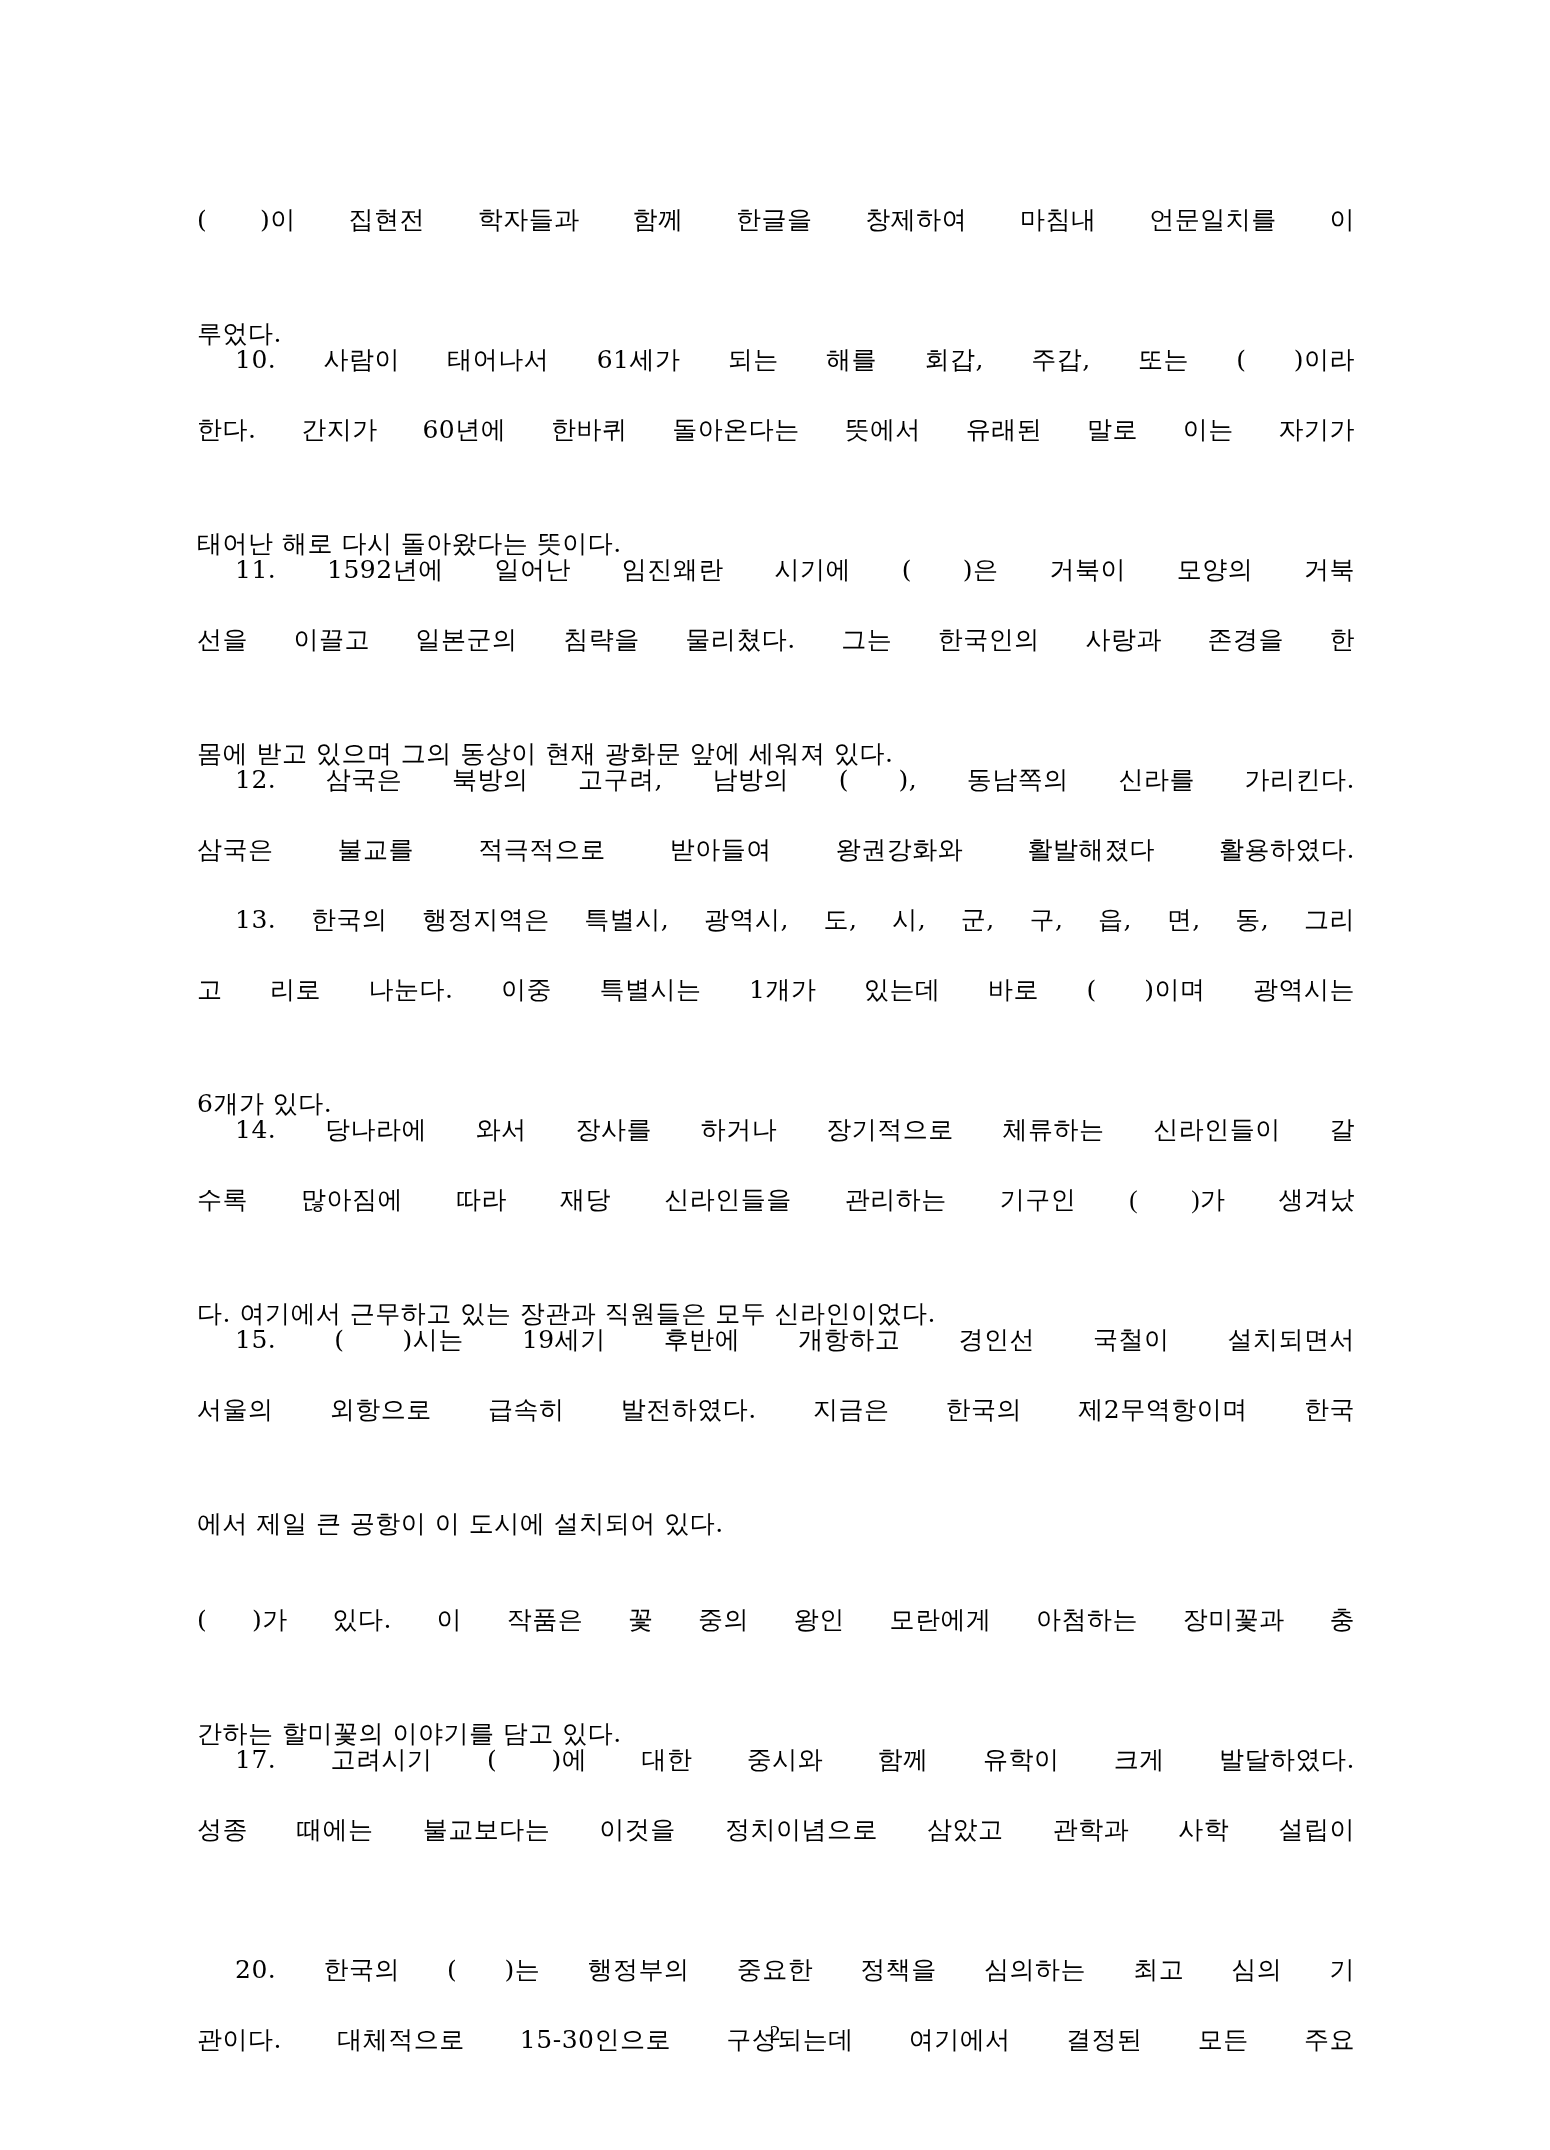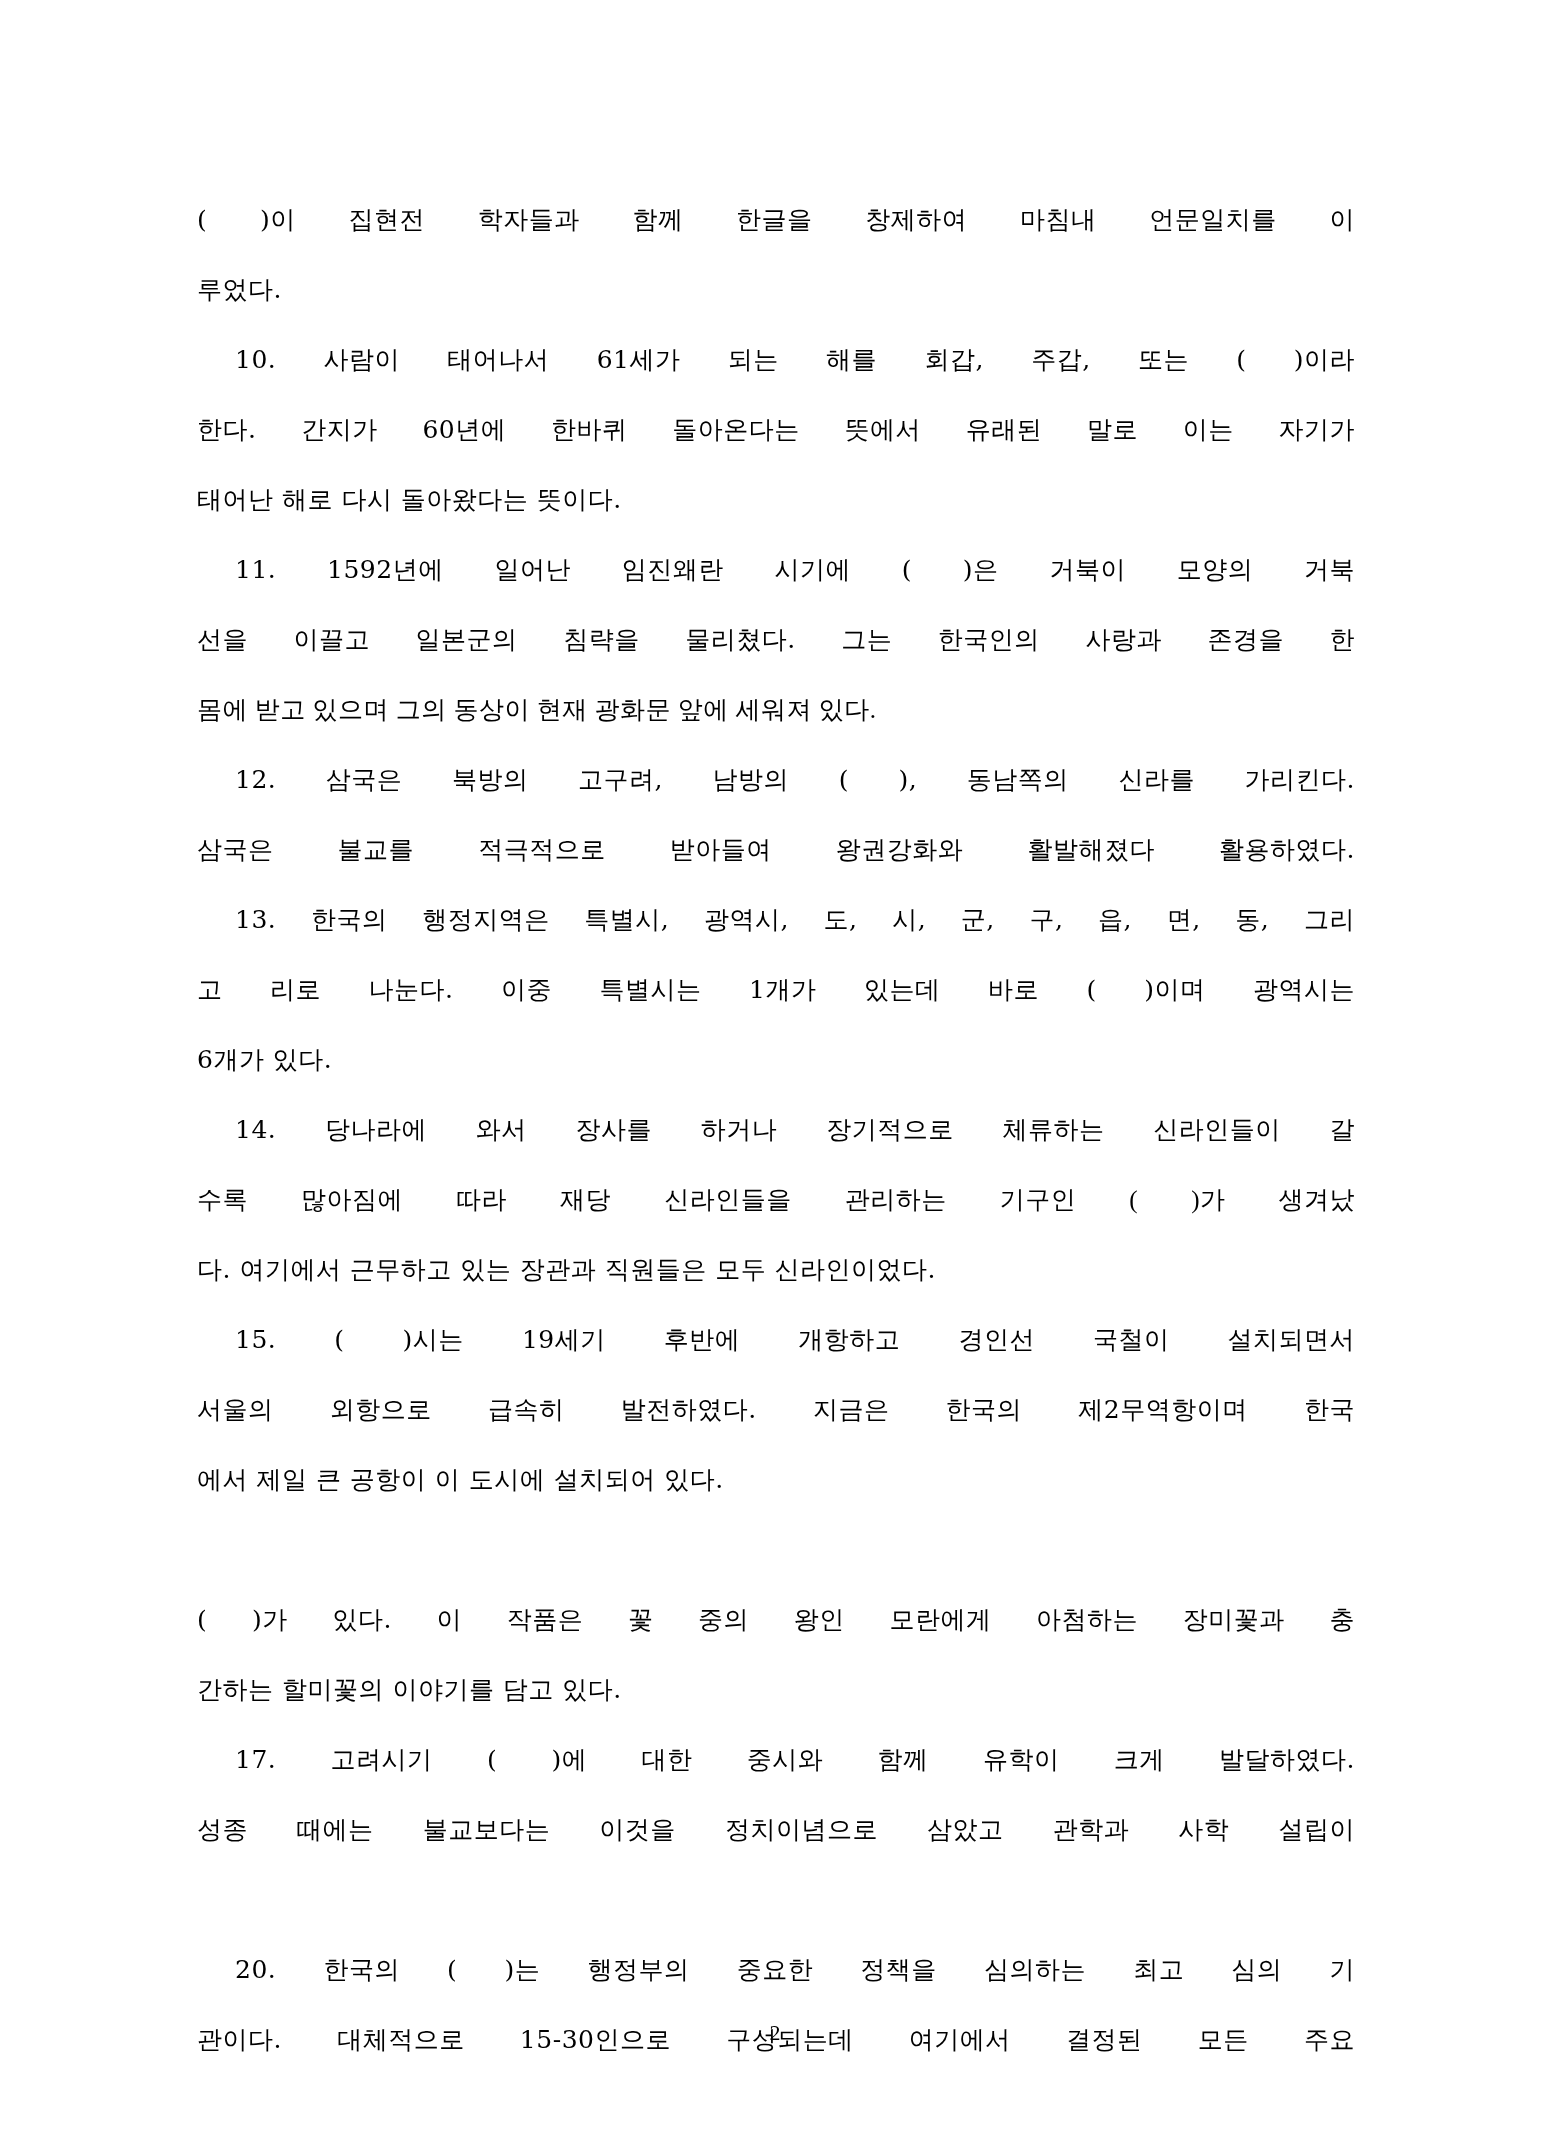--- a/index.html
+++ b/index.html
@@ -1,37 +1,37 @@
 <!DOCTYPE html>
 <html><head>
 <meta charset="utf-8">
 <style>
   html, body { margin:0; padding:0; background:#ffffff; }
   body { width:1550px; height:2150px; position:relative; overflow:hidden;
          font-family:"DejaVu Serif","Liberation Serif",serif; color:#000; }
   .page { position:absolute; left:0; top:0; width:1550px; height:2150px; }
   .line { position:absolute; left:197px; width:1158px; font-size:25px; line-height:44px;
           white-space:nowrap; text-align:justify; text-align-last:justify; letter-spacing:0.5px; }
-  .line.short { text-align-last:left; }
+  .line.short { text-align-last:left;margin-top:44px; }
   .line.indent { left:235px; width:1120px; }
   .pagenum { position:absolute; left:0; width:1550px; top:2020px; text-align:center;
              font-size:22px; font-family:"Liberation Serif",serif; }
 </style>
 </head>
 <body>
 
 <div class="page" id="page">
     <div class="line" style="top: 198px;">(        )이 집현전 학자들과 함께 한글을 창제하여 마침내 언문일치를 이</div>
     <div class="line short" style="top: 268px;">루었다.</div>
     <div class="line indent" style="top: 338px;">10. 사람이 태어나서 61세가 되는 해를 회갑, 주갑, 또는 (        )이라</div>
     <div class="line" style="top: 408px;">한다. 간지가 60년에 한바퀴 돌아온다는 뜻에서 유래된 말로 이는 자기가</div>
     <div class="line short" style="top: 478px;">태어난 해로 다시 돌아왔다는 뜻이다.</div>
     <div class="line indent" style="top: 548px;">11. 1592년에 일어난 임진왜란 시기에 (        )은 거북이 모양의 거북</div>
     <div class="line" style="top: 618px;">선을 이끌고 일본군의 침략을 물리쳤다. 그는 한국인의 사랑과 존경을 한</div>
-    <div class="line short" style="top: 688px; font-family: Liberation Serif, serif;">몸에 받고 있으며 그의 동상이 현재 광화문 앞에 세워져 있다.</div>
+    <div class="line short" style="top: 688px;">몸에 받고 있으며 그의 동상이 현재 광화문 앞에 세워져 있다.</div>
     <div class="line indent" style="top: 758px;">12. 삼국은 북방의 고구려, 남방의 (        ), 동남쪽의 신라를 가리킨다.</div>
     <div class="line" style="top: 828px;">삼국은 불교를 적극적으로 받아들여 왕권강화와 활발해졌다 활용하였다.</div>
     <div class="line indent" style="top: 898px;">13. 한국의 행정지역은 특별시, 광역시, 도, 시, 군, 구, 읍, 면, 동, 그리</div>
     <div class="line" style="top: 968px;">고 리로 나눈다. 이중 특별시는 1개가 있는데 바로 (        )이며 광역시는</div>
     <div class="line short" style="top: 1038px;">6개가 있다.</div>
     <div class="line indent" style="top: 1108px;">14. 당나라에 와서 장사를 하거나 장기적으로 체류하는 신라인들이 갈</div>
     <div class="line" style="top: 1178px; font-family: Liberation Serif, serif;">수록 많아짐에 따라 재당 신라인들을 관리하는 기구인 (        )가 생겨났</div>
     <div class="line short" style="top: 1248px;">다. 여기에서 근무하고 있는 장관과 직원들은 모두 신라인이었다.</div>
     <div class="line indent" style="top: 1318px;">15. (        )시는 19세기 후반에 개항하고 경인선 국철이 설치되면서</div>
     <div class="line" style="top: 1388px;">서울의 외항으로 급속히 발전하였다. 지금은 한국의 제2무역항이며 한국</div>

